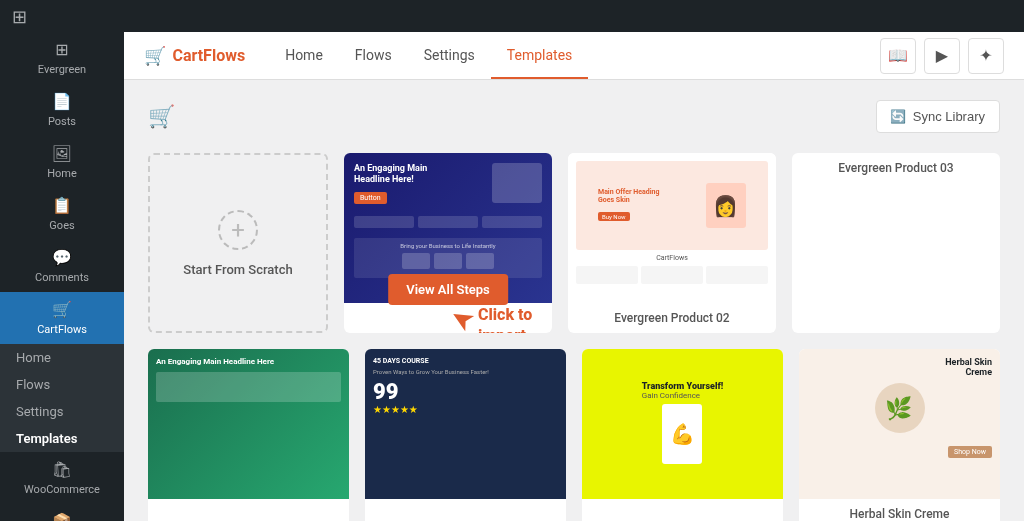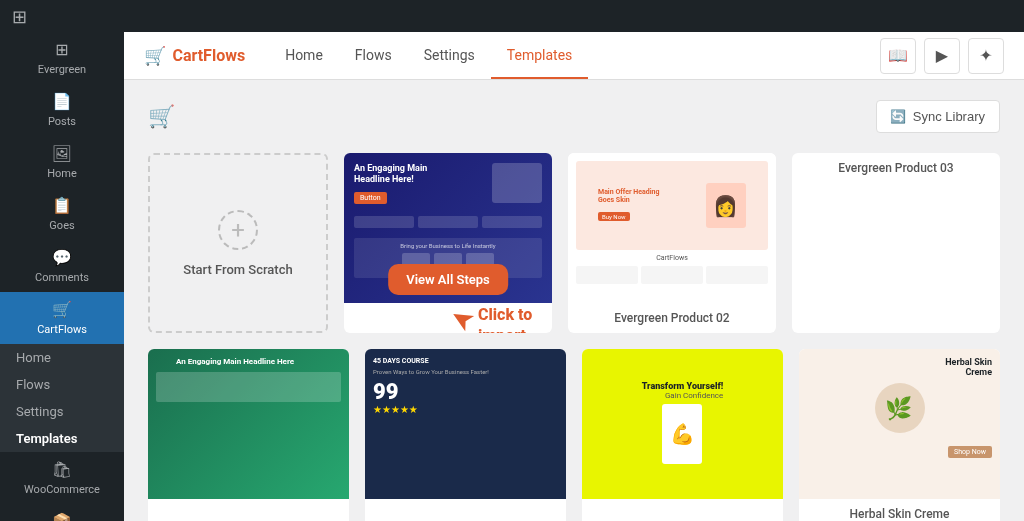--- a/index.html
+++ b/index.html
@@ -48,21 +48,21 @@
     .templates-grid { display: grid; grid-template-columns: 180px repeat(3, 1fr); gap: 16px; }
     .template-card { background: #fff; border-radius: 6px; overflow: hidden; cursor: pointer; position: relative; }
     .template-card.scratch { border: 2px dashed #ccc; background: transparent; display: flex; flex-direction: column; align-items: center; justify-content: center; min-height: 180px; }
     .scratch-plus { width: 40px; height: 40px; border: 2px dashed #bbb; border-radius: 50%; display: flex; align-items: center; justify-content: center; color: #bbb; font-size: 24px; margin-bottom: 12px; }
     .scratch-label { color: #555; font-size: 13px; font-weight: 500; }
     .template-preview { width: 100%; height: 150px; background: #eee; overflow: hidden; position: relative; }
     .template-label { padding: 8px 8px; font-size: 12px; color: #555; font-weight: 500; text-align: center; }
     .pro-badge { position: absolute; top: 8px; right: 8px; background: #e05c2d; color: #fff; font-size: 10px; font-weight: 700; padding: 2px 6px; border-radius: 3px; }
 
     
-    .view-btn { position: absolute; bottom: 38px; left: 50%; transform: translateX(-50%); background: #e05c2d; color: #fff; padding: 8px 18px; border-radius: 10px; font-size: 13px; font-weight: 600; white-space: nowrap; z-index: 5; }
+    .view-btn { position: absolute; bottom: 28px; left: 50%; transform: translateX(-50%); background: #e05c2d; color: #fff; padding: 8px 18px; border-radius: 4px; font-size: 13px; font-weight: 600; white-space: nowrap; z-index: 5; }
 
     
     .mock-blue { background: linear-gradient(135deg, #1a1a6e 0%, #2a3490 100%); }
     .mock-hero { display: flex; flex-direction: column; padding: 10px; gap: 4px; }
     .mock-headline { color: #fff; font-size: 9px; font-weight: 700; line-height: 1.2; }
     .mock-btn { background: #e05c2d; color: #fff; font-size: 7px; padding: 2px 6px; border-radius: 2px; display: inline-block; margin-top: 2px; }
     .mock-img-placeholder { width: 50px; height: 40px; background: rgba(255,255,255,0.2); border-radius: 3px; }
     .mock-row { display: flex; justify-content: space-between; align-items: flex-start; }
 
     
@@ -219,40 +219,40 @@
       <div class="template-card">
         <div class="template-label">Evergreen Product 03</div>
       </div>
     </div>
 
     <div class="second-row">
 
       <div class="template-card">
         <div class="template-preview" style="background:linear-gradient(135deg,#1a6e4e,#27a870);">
           <div style="padding:8px;color:#fff;">
-            <div style="font-size:8px;font-weight:700;margin-left:20px;">An Engaging Main Headline Here</div>
+            <div style="font-size:8px;font-weight:700;">An Engaging Main Headline Here</div>
             <div style="background:rgba(255,255,255,0.2);height:30px;margin-top:6px;border-radius:2px;"></div>
           </div>
         </div>
       </div>
 
       <div class="template-card" style="position:relative;">
         <div class="pro-badge">PRO</div>
         <div class="template-preview" style="background:#1a2a4a;padding:8px;">
           <div style="color:#fff;font-size:7px;font-weight:700;margin-bottom:3px;">45 DAYS COURSE</div>
           <div style="color:#aaa;font-size:6px;">Proven Ways to Grow Your Business Faster!</div>
           <div style="color:#fff;font-size:22px;font-weight:900;margin-top:4px;">99</div>
           <div style="color:gold;font-size:10px;">★★★★★</div>
         </div>
       </div>
 
       <div class="template-card" style="position:relative;">
         <div class="pro-badge">PRO</div>
         <div class="template-preview" style="background:#e8f500;padding:8px;display:flex;align-items:center;justify-content:center;">
-          <div style="text-align:right;">
+          <div style="text-align:left;">
             <div style="font-size:9px;font-weight:900;color:#1d2327;">Transform Yourself!</div>
             <div style="font-size:8px;color:#555;">Gain Confidence</div>
             <div style="width:40px;height:60px;background:#fff;border-radius:3px;margin:4px auto;display:flex;align-items:center;justify-content:center;font-size:20px;">💪</div>
           </div>
         </div>
       </div>
 
       <div class="template-card" style="position:relative;">
         <div class="pro-badge">PRO</div>
         <div class="template-preview" style="background:#f9f0e8;padding:8px;">

